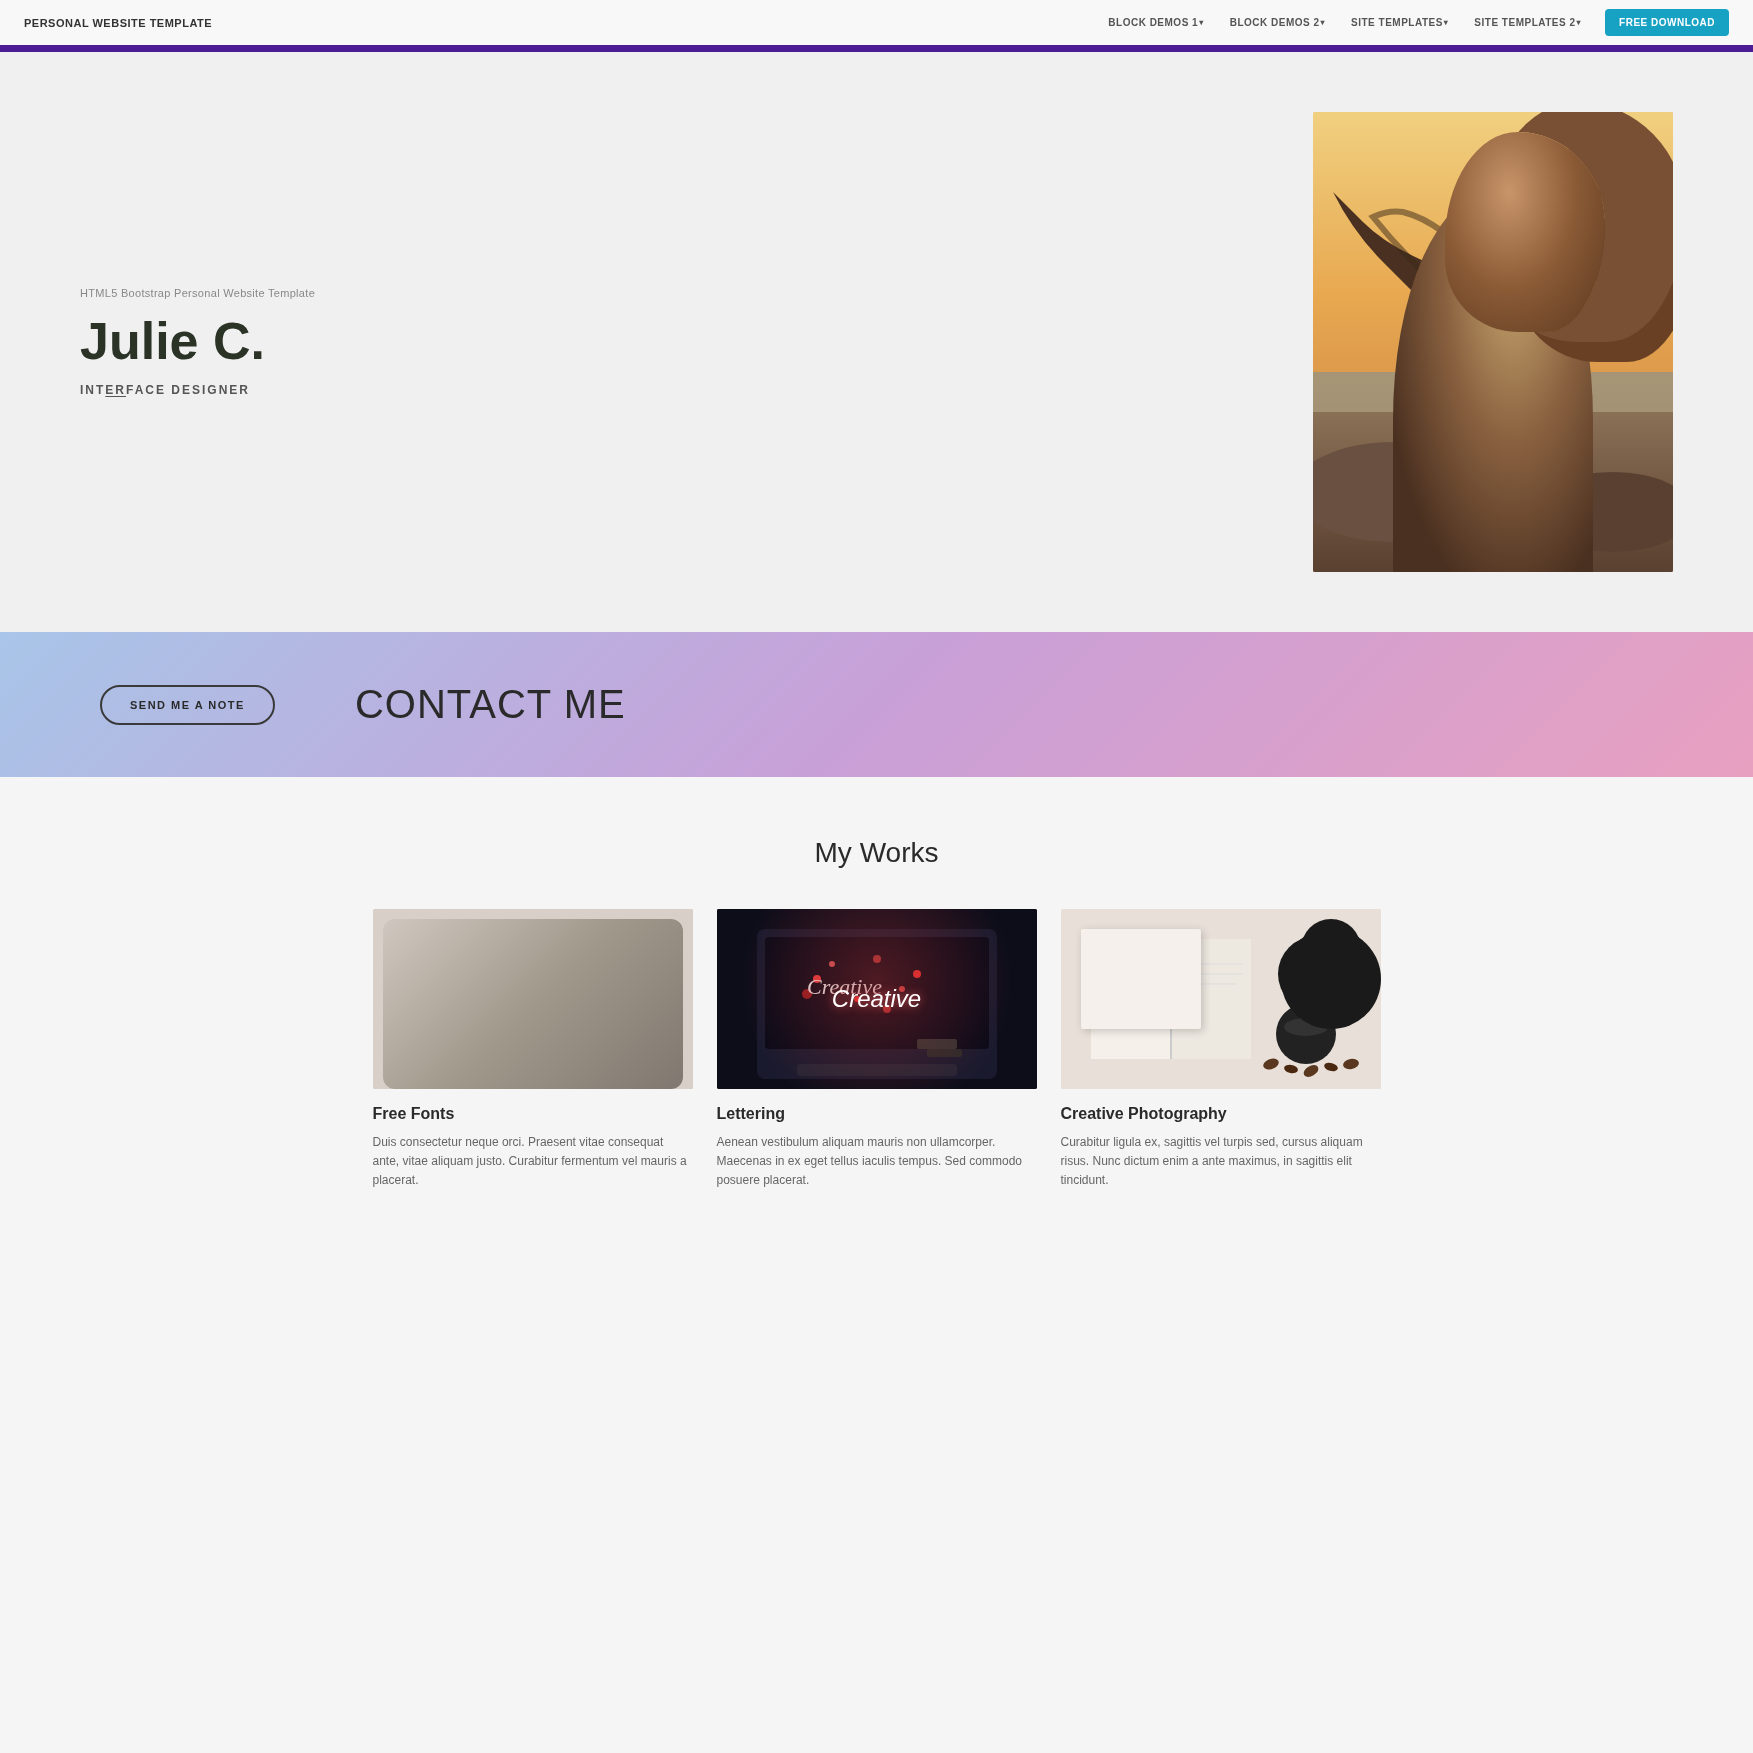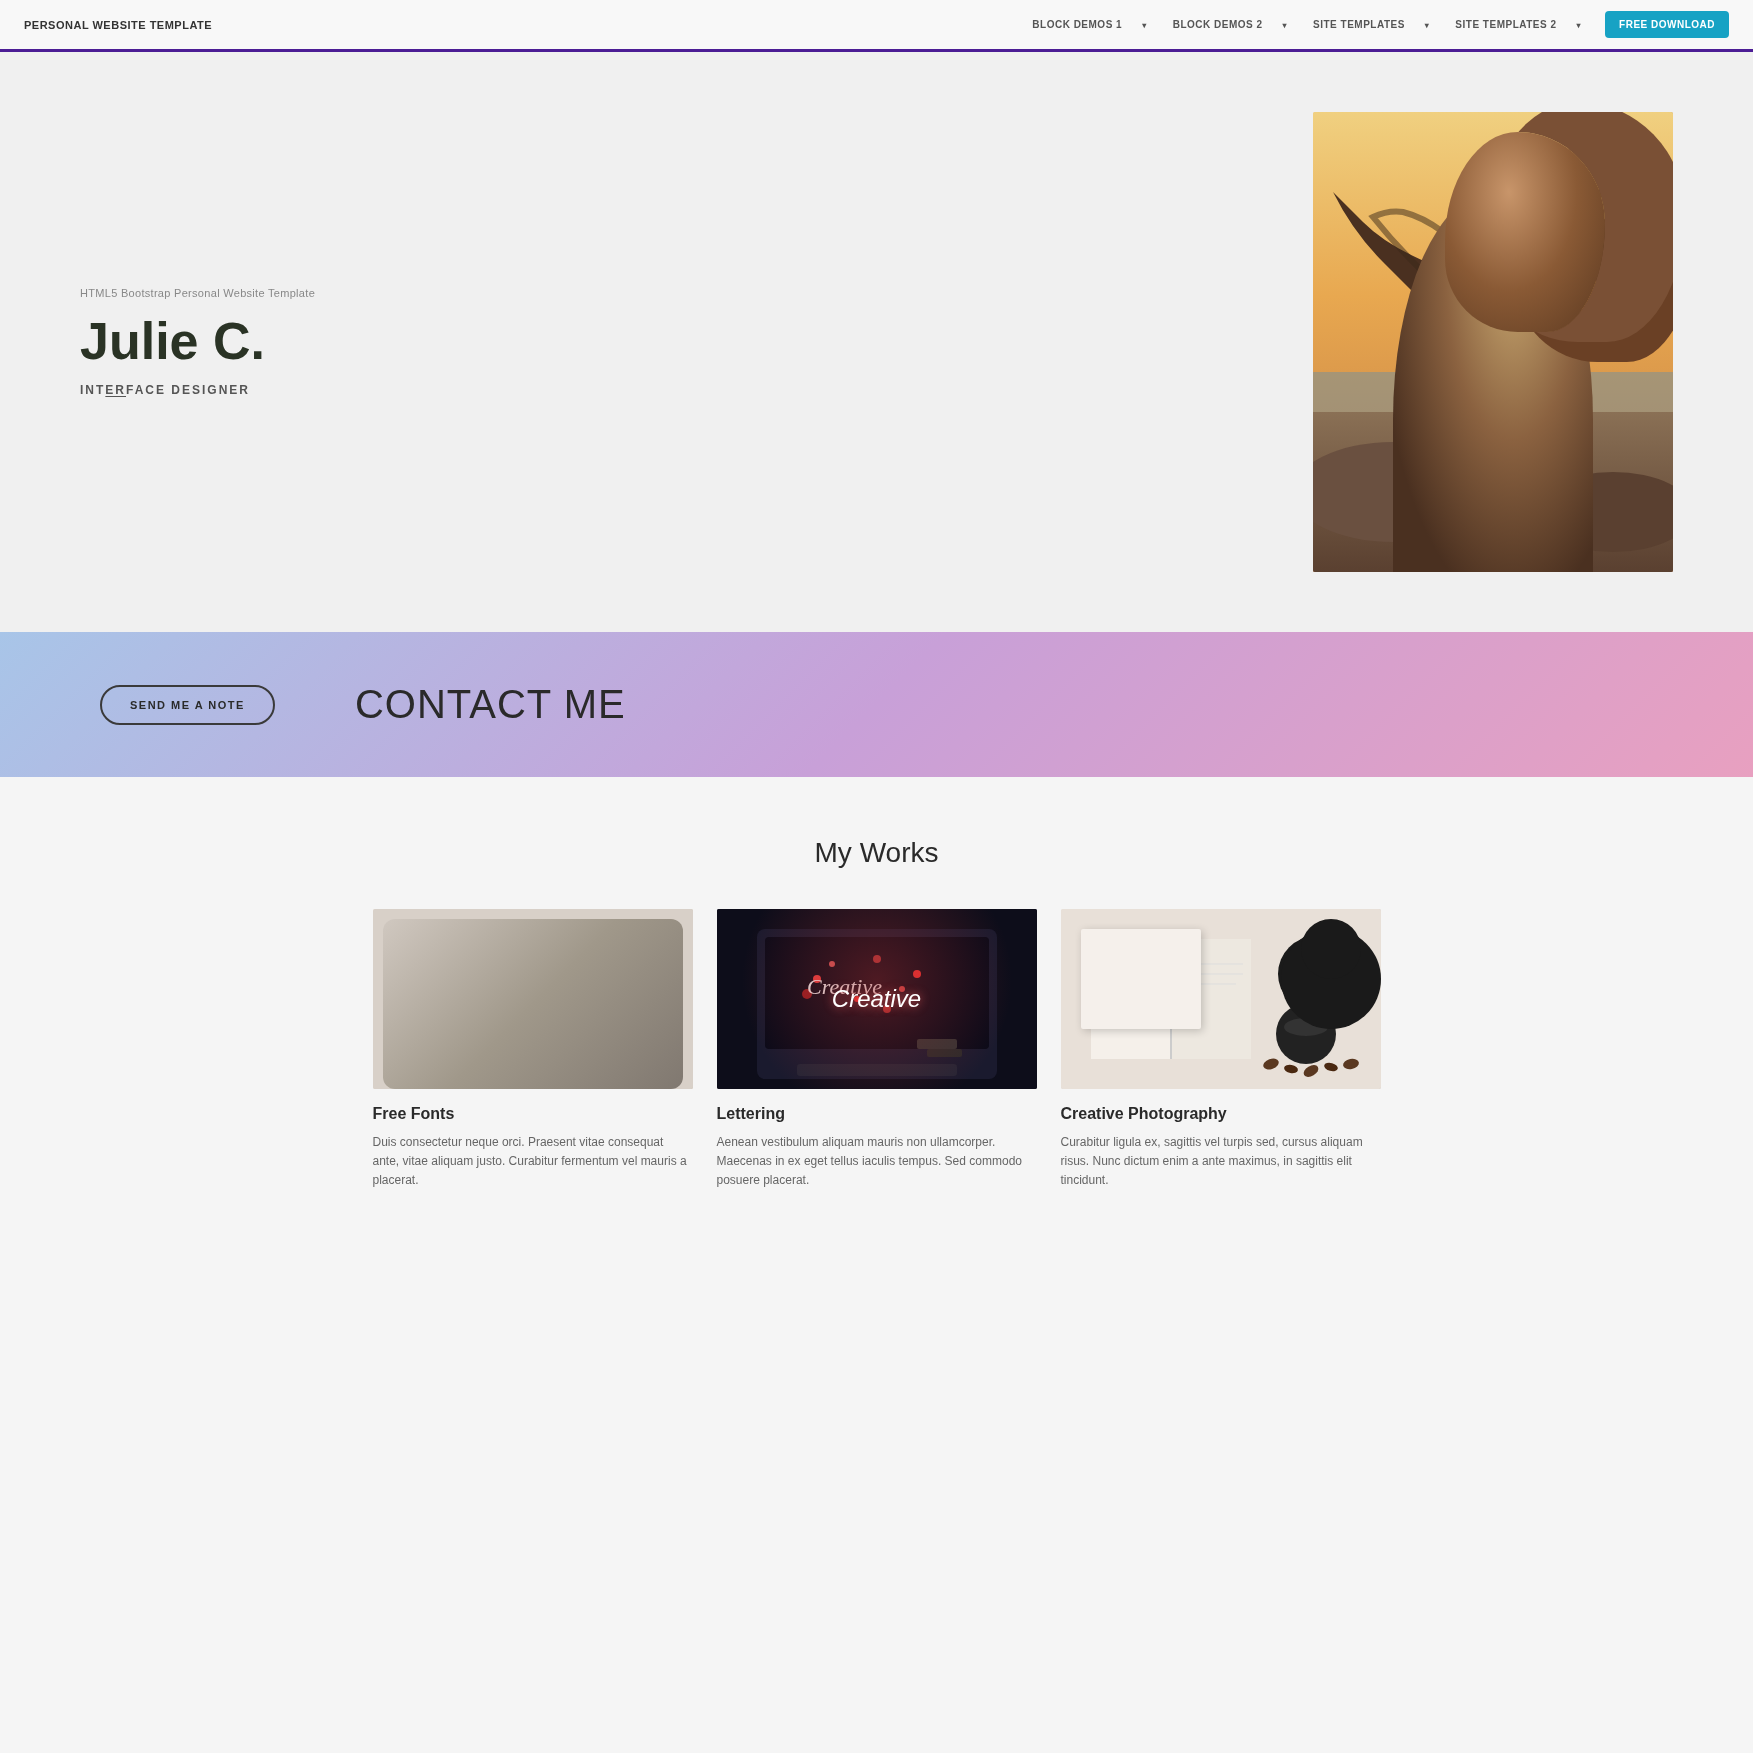--- a/index.html
+++ b/index.html
@@ -6,21 +6,21 @@
     body { font-family: 'Helvetica Neue', Arial, sans-serif; background: #f5f5f5; color: #333; }
 
     
     .navbar {
       display: flex;
       align-items: center;
       justify-content: space-between;
       background: #f8f8f8;
       padding: 0 24px;
       height: 52px;
-      border-bottom: 3px solid #4c1d95;
+      border-bottom: 7px solid #4c1d95;
       position: relative;
       z-index: 10;
     }
     .navbar-brand {
       font-size: 11px;
       font-weight: 700;
       letter-spacing: 0.5px;
       color: #333;
       text-transform: uppercase;
     }
@@ -31,22 +31,22 @@
     }
     .nav-link {
       font-size: 10px;
       font-weight: 600;
       color: #555;
       letter-spacing: 0.5px;
       text-transform: uppercase;
       padding: 6px 10px;
       cursor: pointer;
       display: flex;
-      align-items: flex-end;
-      gap: 20px;
+      align-items: center;
+      gap: 1px;
     }
     .nav-link .arrow { font-size: 8px; }
     .btn-download {
       background: #17a2c4;
       color: #fff;
       border: none;
       border-radius: 4px;
       padding: 8px 14px;
       font-size: 10px;
       font-weight: 700;

